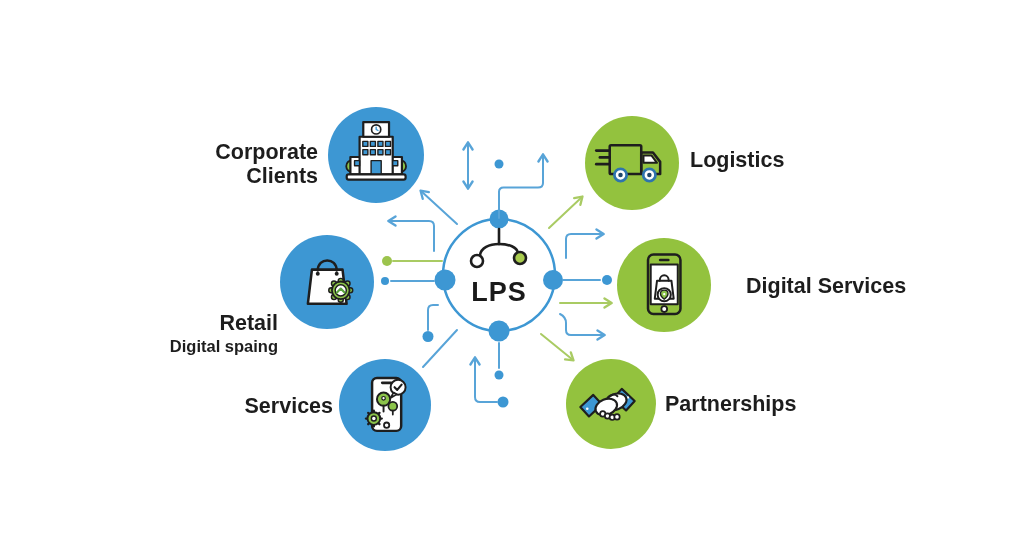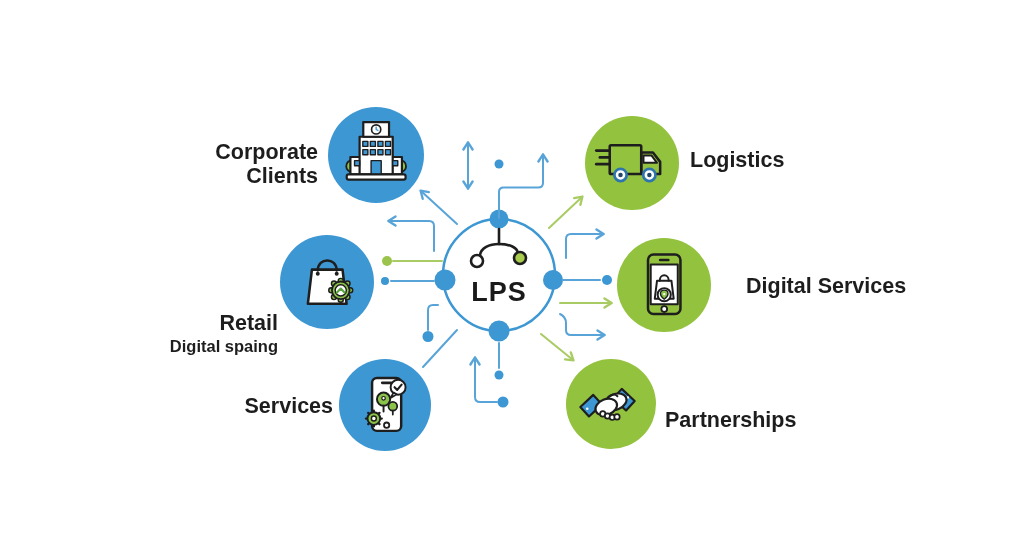--- a/index.html
+++ b/index.html
@@ -17,21 +17,21 @@
   .n-sertforms{left:339px;top:359px;width:92px;height:92px;}
   .n-partnerships{left:566px;top:359px;width:90px;height:90px;}
   .label{position:absolute;color:#1d1d1d;font-size:21.5px;font-weight:700;line-height:1.13;}
   .label span{display:block;}
   .label .sub{font-size:16.5px;margin-top:2px;}
   .l-corporate{left:130px;top:140px;width:188px;text-align:right;}
   .l-logistics{left:690px;top:148px;text-align:center;}
   .l-retail{left:110px;top:271px;width:168px;text-align:right;margin-top:40px;}
   .l-services{left:746px;top:274px;}
   .l-sertforms{left:173px;top:394px;width:160px;text-align:right;}
-  .l-partnerships{left:665px;top:408px;text-align:right;}
+  .l-partnerships{left:665px;top:392px;text-align:right;}
   .hub-label{position:absolute;left:449px;top:277px;width:100px;text-align:center;
              font-size:27px;font-weight:bold;letter-spacing:1px;color:#1a1a1a;}
 </style>
 </head>
 <body>
 
 <div class="canvas">
 
   <svg class="overlay" viewBox="0 0 1024 559" aria-hidden="true">
     <defs>

